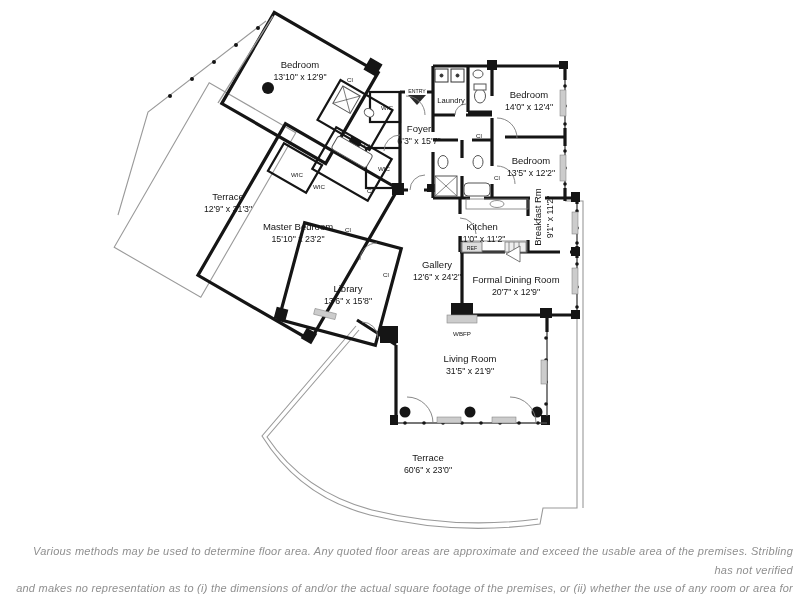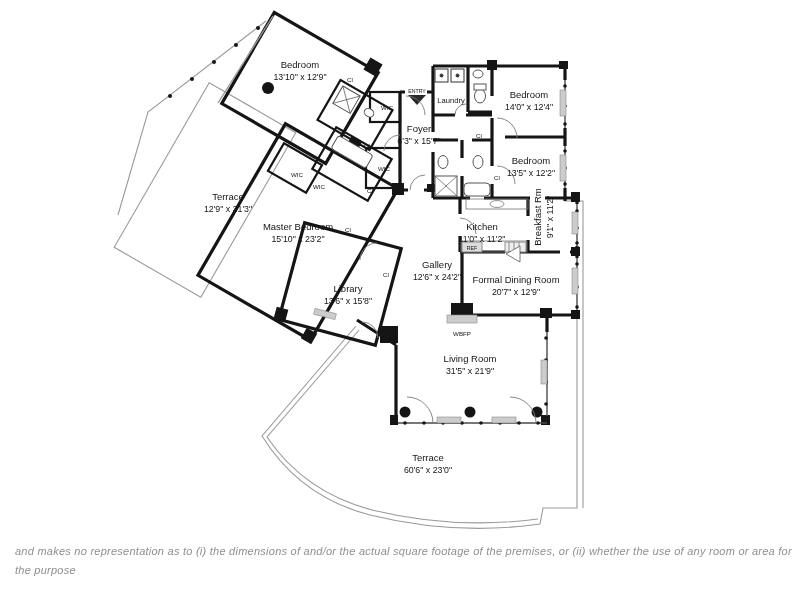--- a/index.html
+++ b/index.html
@@ -1,17 +1,17 @@
 <!DOCTYPE html>
 <html><head>
 <meta charset="utf-8">
 <style>
   html,body{margin:0;padding:0;background:#fff;}
   .stage{position:relative;width:800px;height:600px;background:#ffffff;overflow:hidden;
-         font-family:"Liberation Sans", sans-serif;}
+         font-family:"Liberation Sans", sans-serif;text-align:right;}
   svg text{font-family:"Liberation Sans", sans-serif;fill:#151515;}
   .room-name{font-size:9.5px;}
   .room-dims{font-size:8.8px;}
   .tiny{font-size:6.2px;}
   .micro{font-size:5.2px;}
   .laundry-lbl{font-size:7.6px;}
   .disclaimer{position:absolute;left:15px;top:542px;width:778px;
       font-style:italic;font-size:11px;line-height:18.6px;color:#8f8f8f;
       letter-spacing:.25px;}
 </style>
@@ -263,16 +263,17 @@
     <text class="micro" x="472" y="250">REF</text>
     <text class="tiny" x="462" y="336">WBFP</text>
     <text class="micro" x="417" y="93">ENTRY</text>
   </g>
 
   <path d="M160,558 C172,566 178,570 162,577" fill="none" stroke="#b0b0b0" stroke-width="1"></path>
 </svg>
 
 
 <div class="disclaimer">
+  <div>Various methods may be used to determine floor area. Any quoted floor areas are approximate and exceed the usable area of the premises. Stribling has not verified</div>
   <div>and makes no representation as to (i) the dimensions of and/or the actual square footage of the premises, or (ii) whether the use of any room or area for the purpose</div>
 
 </div>
 </div>
 
 </body></html>

